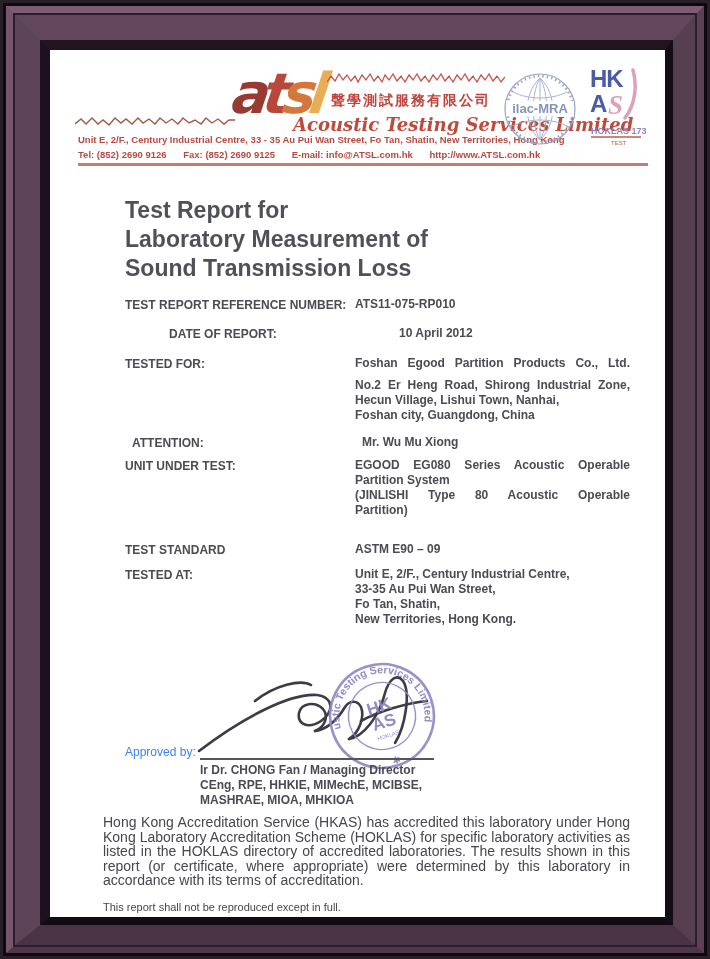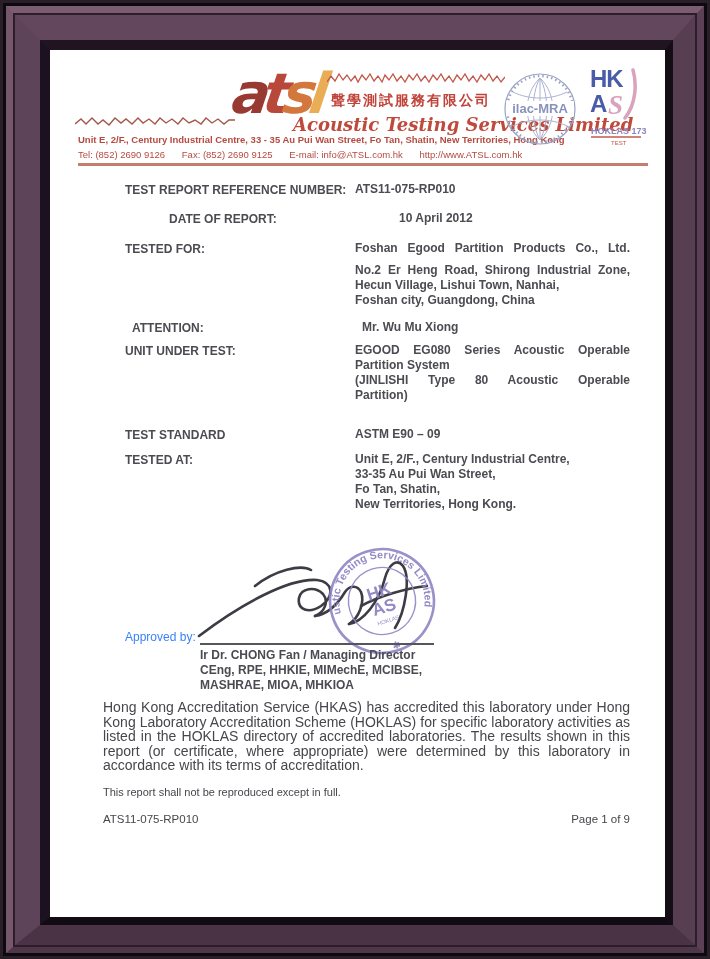--- a/index.html
+++ b/index.html
@@ -35,21 +35,21 @@
   .atsl .la { color:#983a31; } .atsl .lt { color:#b8483a; }
   .atsl .ls { color:#d3773c; } .atsl .ll { color:#e9ad55; }
   .zz-right { position:absolute; left:252px; top:2px; }
   .cjk-name { position:absolute; left:256px; top:24px; font-size:14px; font-weight:bold;
               color:#c0443c; letter-spacing:2px; white-space:nowrap; }
   .en-name  { position:absolute; left:218px; top:46px;
               font-family:"DejaVu Serif", serif; font-style:italic; font-weight:bold;
               font-size:18px; color:#bf4a3c; white-space:nowrap; }
   .addr1 { position:absolute; left:3px; top:66px; font-size:9.5px; font-weight:bold;
            color:#b54a40; white-space:nowrap; }
-  .addr2 { position:absolute; left:3px; top:81px; font-size:9.5px; font-weight:normal;
+  .addr2 { position:absolute; left:3px; top:81px; font-size:9.5px; font-weight:bold;
            color:#b54a40; white-space:nowrap; }
   .addr2 span { margin-right:14px; }
   .ilac { position:absolute; left:428px; top:4px; }
   .hkas { position:absolute; left:514px; top:0; }
   .rule { position:absolute; left:3px; top:95px; width:570px; height:3px;
           background:#c67d6e; }
 
   
   .main { margin-left:22px; width:505px; }
   .title { margin-top:28px; font-size:23px; line-height:29px; font-weight:bold;
@@ -132,20 +132,25 @@
             <text x="2" y="66" font-family="Liberation Sans, sans-serif" font-size="9" font-weight="bold" fill="#8b84c0">HOKLAS 173</text>
             <line x1="2" y1="69" x2="52" y2="69" stroke="#c05a4a" stroke-width="1.5"></line>
             <text x="22" y="77" font-family="Liberation Sans, sans-serif" font-size="6" fill="#c05a4a">TEST</text>
           </svg>
 
           <div class="rule"></div>
         </div>
 
         <div class="main">
 
+          <div class="title">
+            <div>Test Report for</div>
+            <div>Laboratory Measurement of</div>
+            <div>Sound Transmission Loss</div>
+          </div>
 
           <div class="fields">
 
             <div class="frow mb14">
               <div class="flabel">TEST REPORT REFERENCE NUMBER:</div>
               <div class="fvalue">
                         <div>ATS11-075-RP010</div>
                       </div>
             </div>
 

